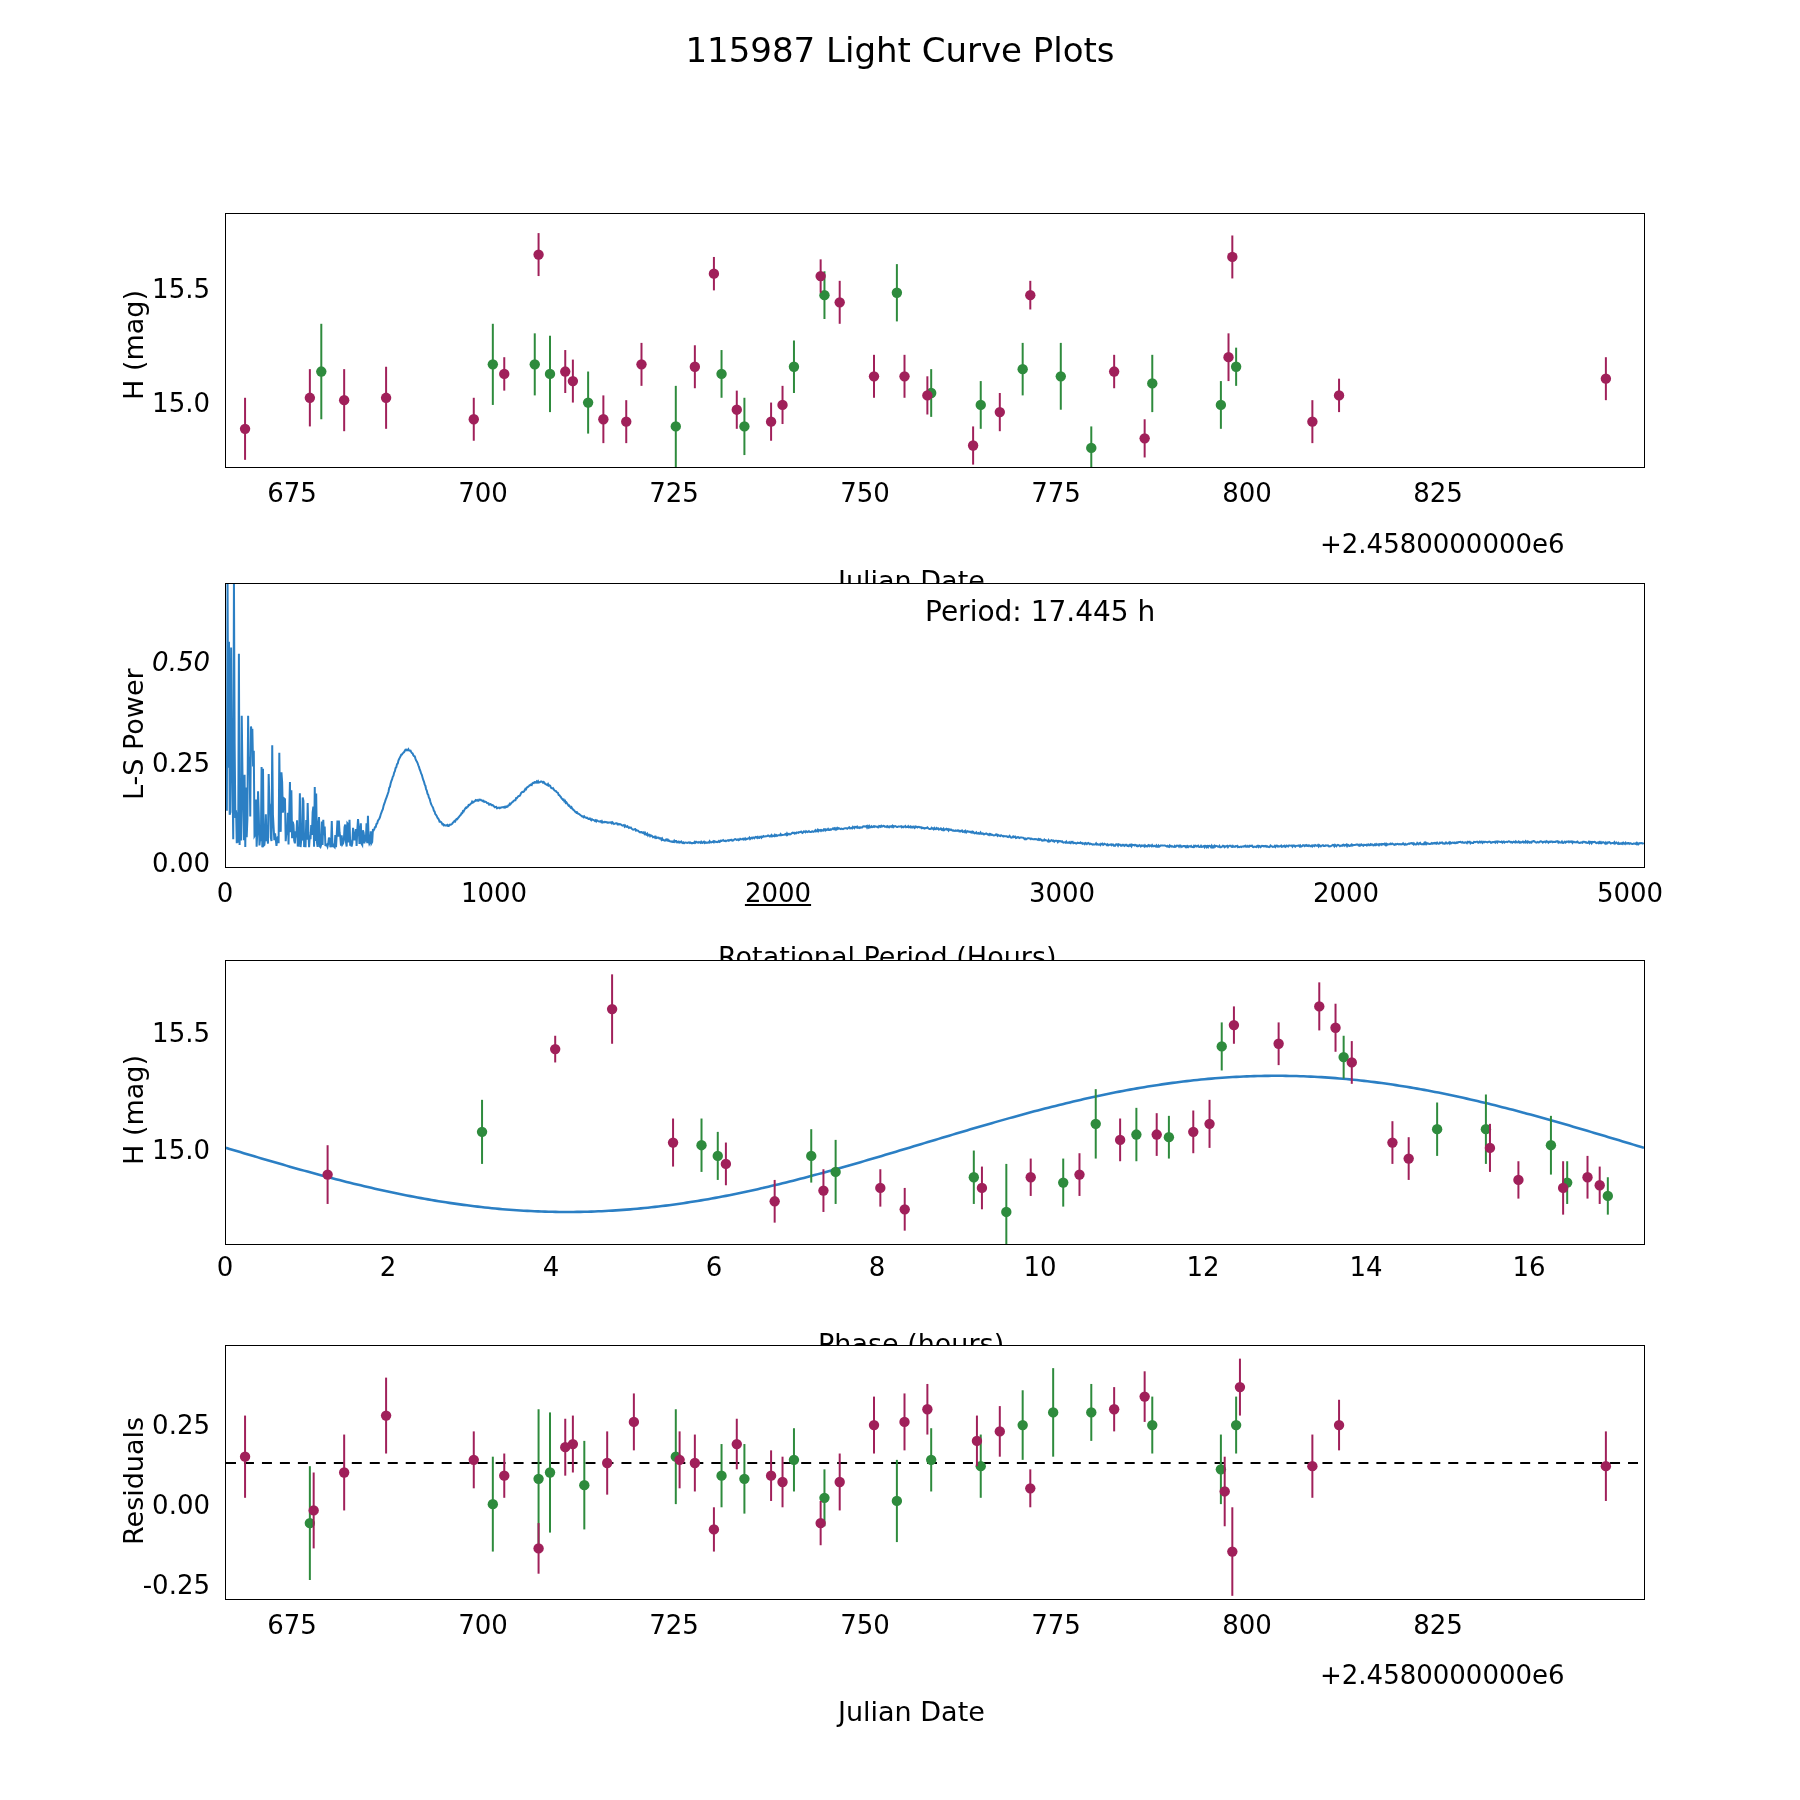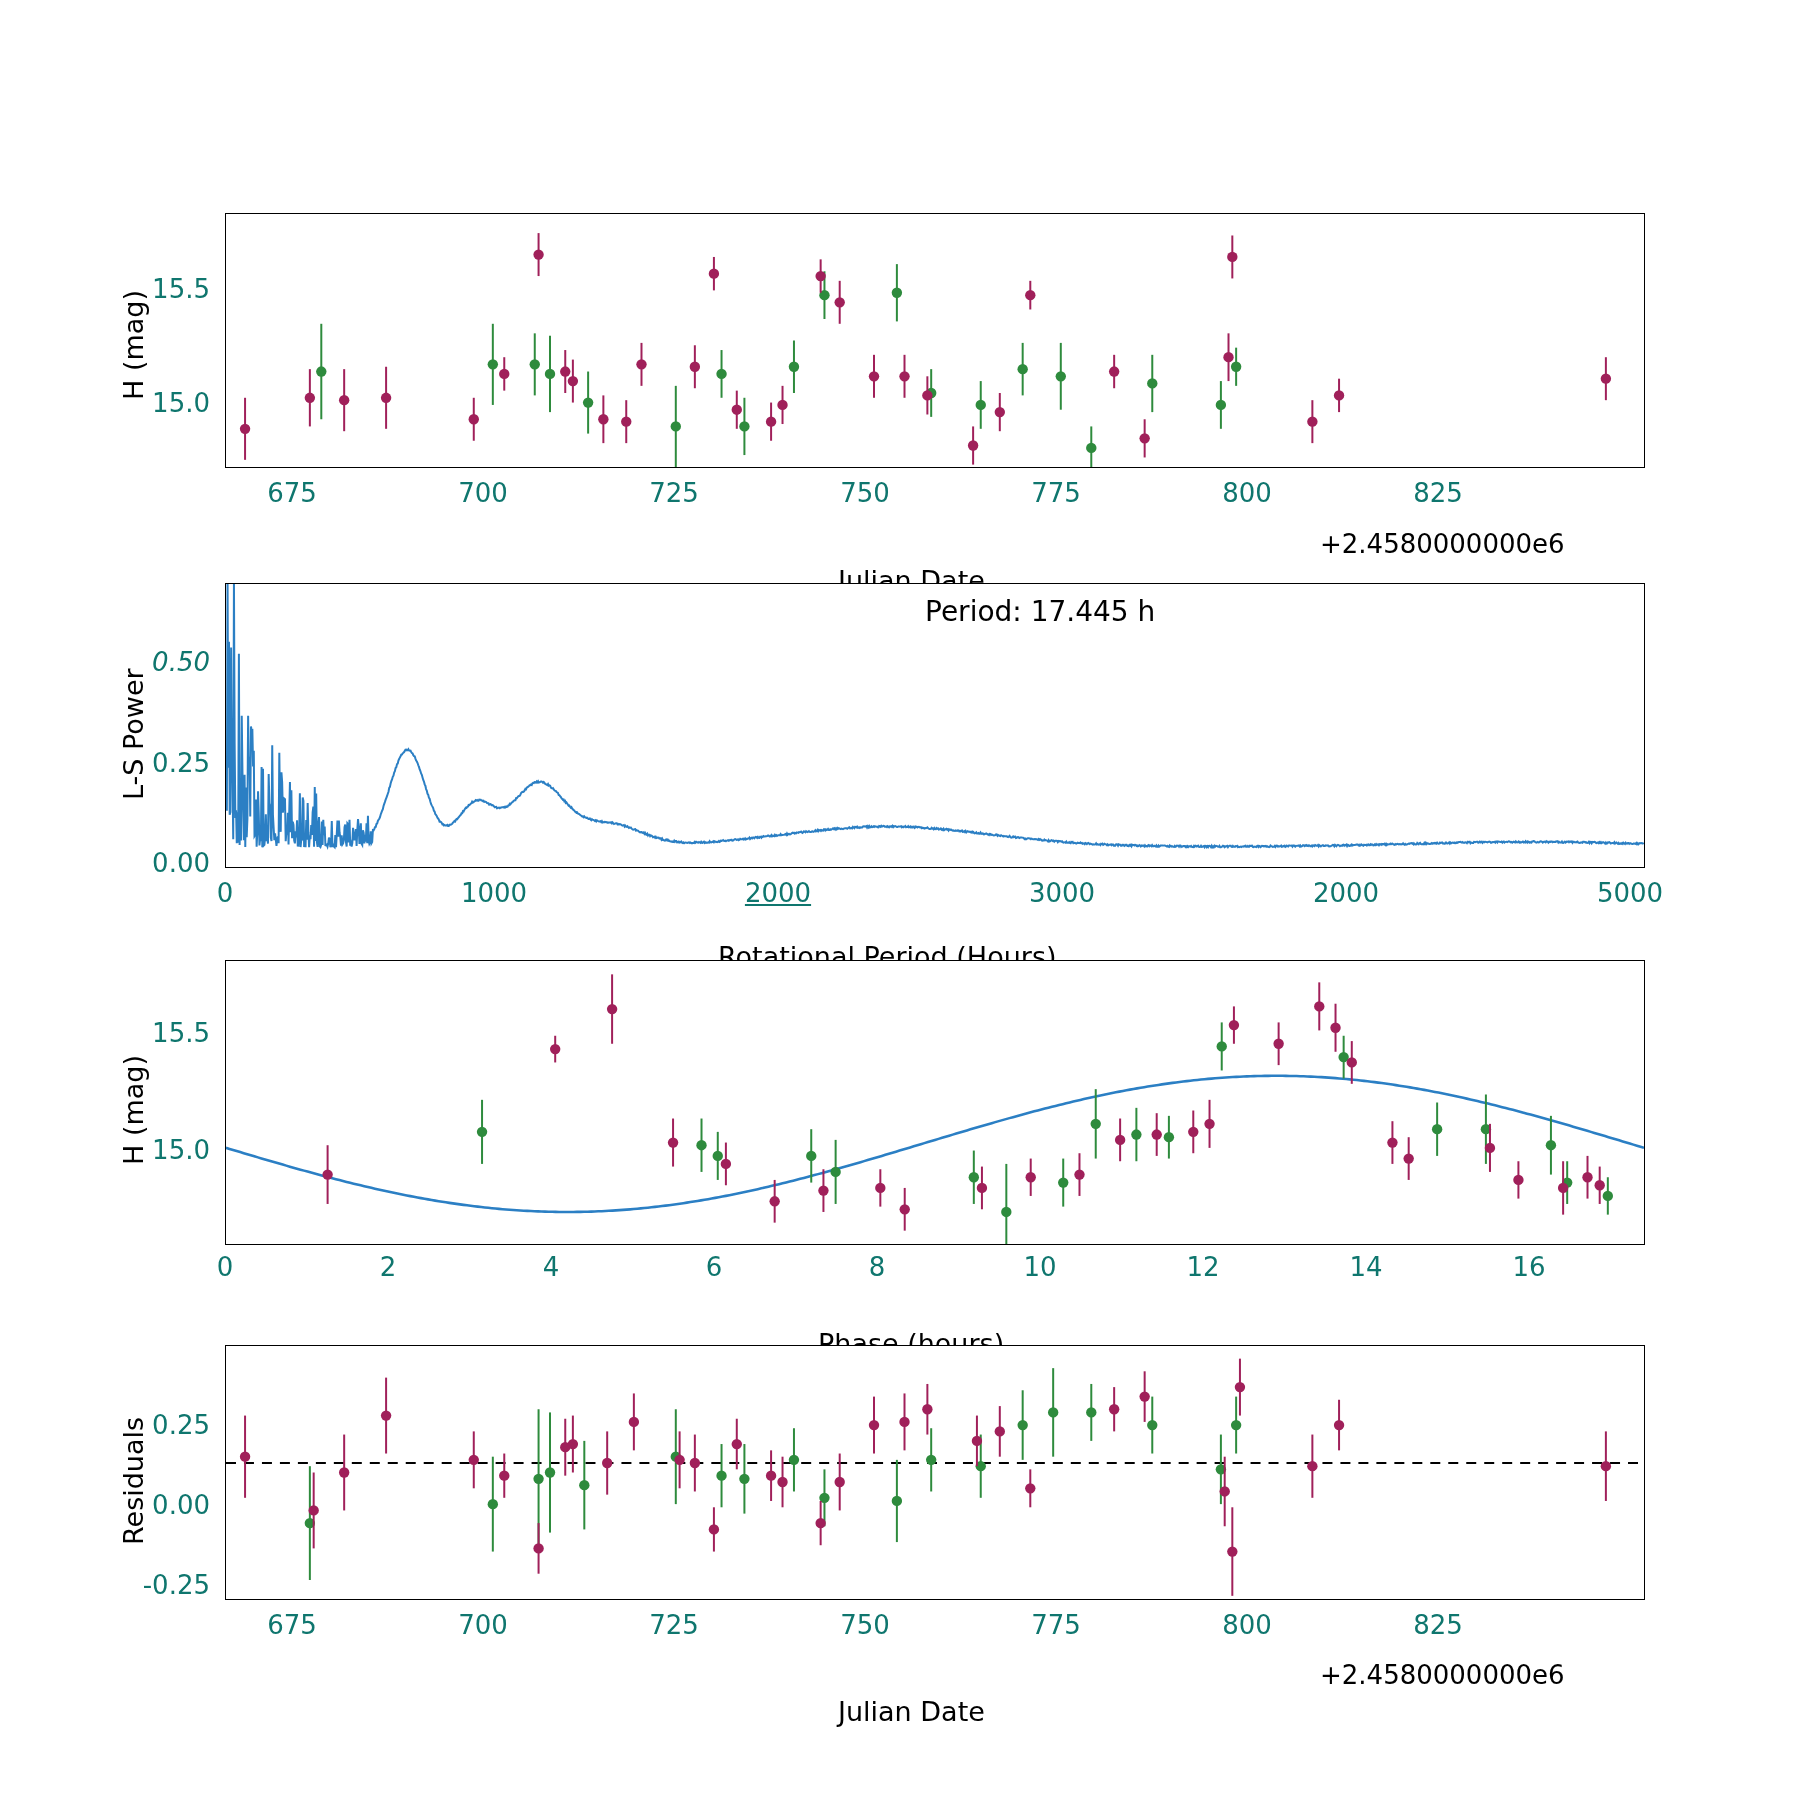--- a/index.html
+++ b/index.html
@@ -50,21 +50,21 @@
     position: absolute;
     font-size: 27px;
     color: #000;
     transform-origin: 0 0;
     transform: rotate(-90deg);
     white-space: nowrap;
   }
   .tick-label {
     position: absolute;
     font-size: 26px;
-    color: #0f766e;
+    color: #000000;
     white-space: nowrap;
     text-align: center;
   }
   .tick-label.y {
     text-align: right;
   }
   .offset-label {
     position: absolute;
     font-size: 26px;
     color: #000;
@@ -75,20 +75,21 @@
     font-size: 28px;
     color: #000;
     white-space: nowrap;
   }
 </style>
 </head>
 <body>
 
 <div id="figure">
 
+  <div class="fig-title">115987 Light Curve Plots</div>
 
   <div class="panel" id="panel1" style="left:225px; top:213px; width:1420px; height:255px;">
     <svg id="svg1" viewBox="0 0 1420 255" preserveAspectRatio="none">
         <line x1="95.43010752688171" y1="206.88679245283032" x2="95.43010752688171" y2="110.6603773584909" stroke="#2e8b3d" stroke-width="2"></line>
         <circle cx="95.43010752688171" cy="158.77358490566058" r="5.2" fill="#2e8b3d"></circle>
         <line x1="267.2043010752688" y1="192.45283018867923" x2="267.2043010752688" y2="110.66037735849046" stroke="#2e8b3d" stroke-width="2"></line>
         <circle cx="267.2043010752688" cy="151.55660377358484" r="5.2" fill="#2e8b3d"></circle>
         <line x1="309.19354838709677" y1="182.83018867924545" x2="309.19354838709677" y2="120.28301886792424" stroke="#2e8b3d" stroke-width="2"></line>
         <circle cx="309.19354838709677" cy="151.55660377358484" r="5.2" fill="#2e8b3d"></circle>
         <line x1="324.4623655913978" y1="199.66981132075497" x2="324.4623655913978" y2="122.68867924528313" stroke="#2e8b3d" stroke-width="2"></line>

